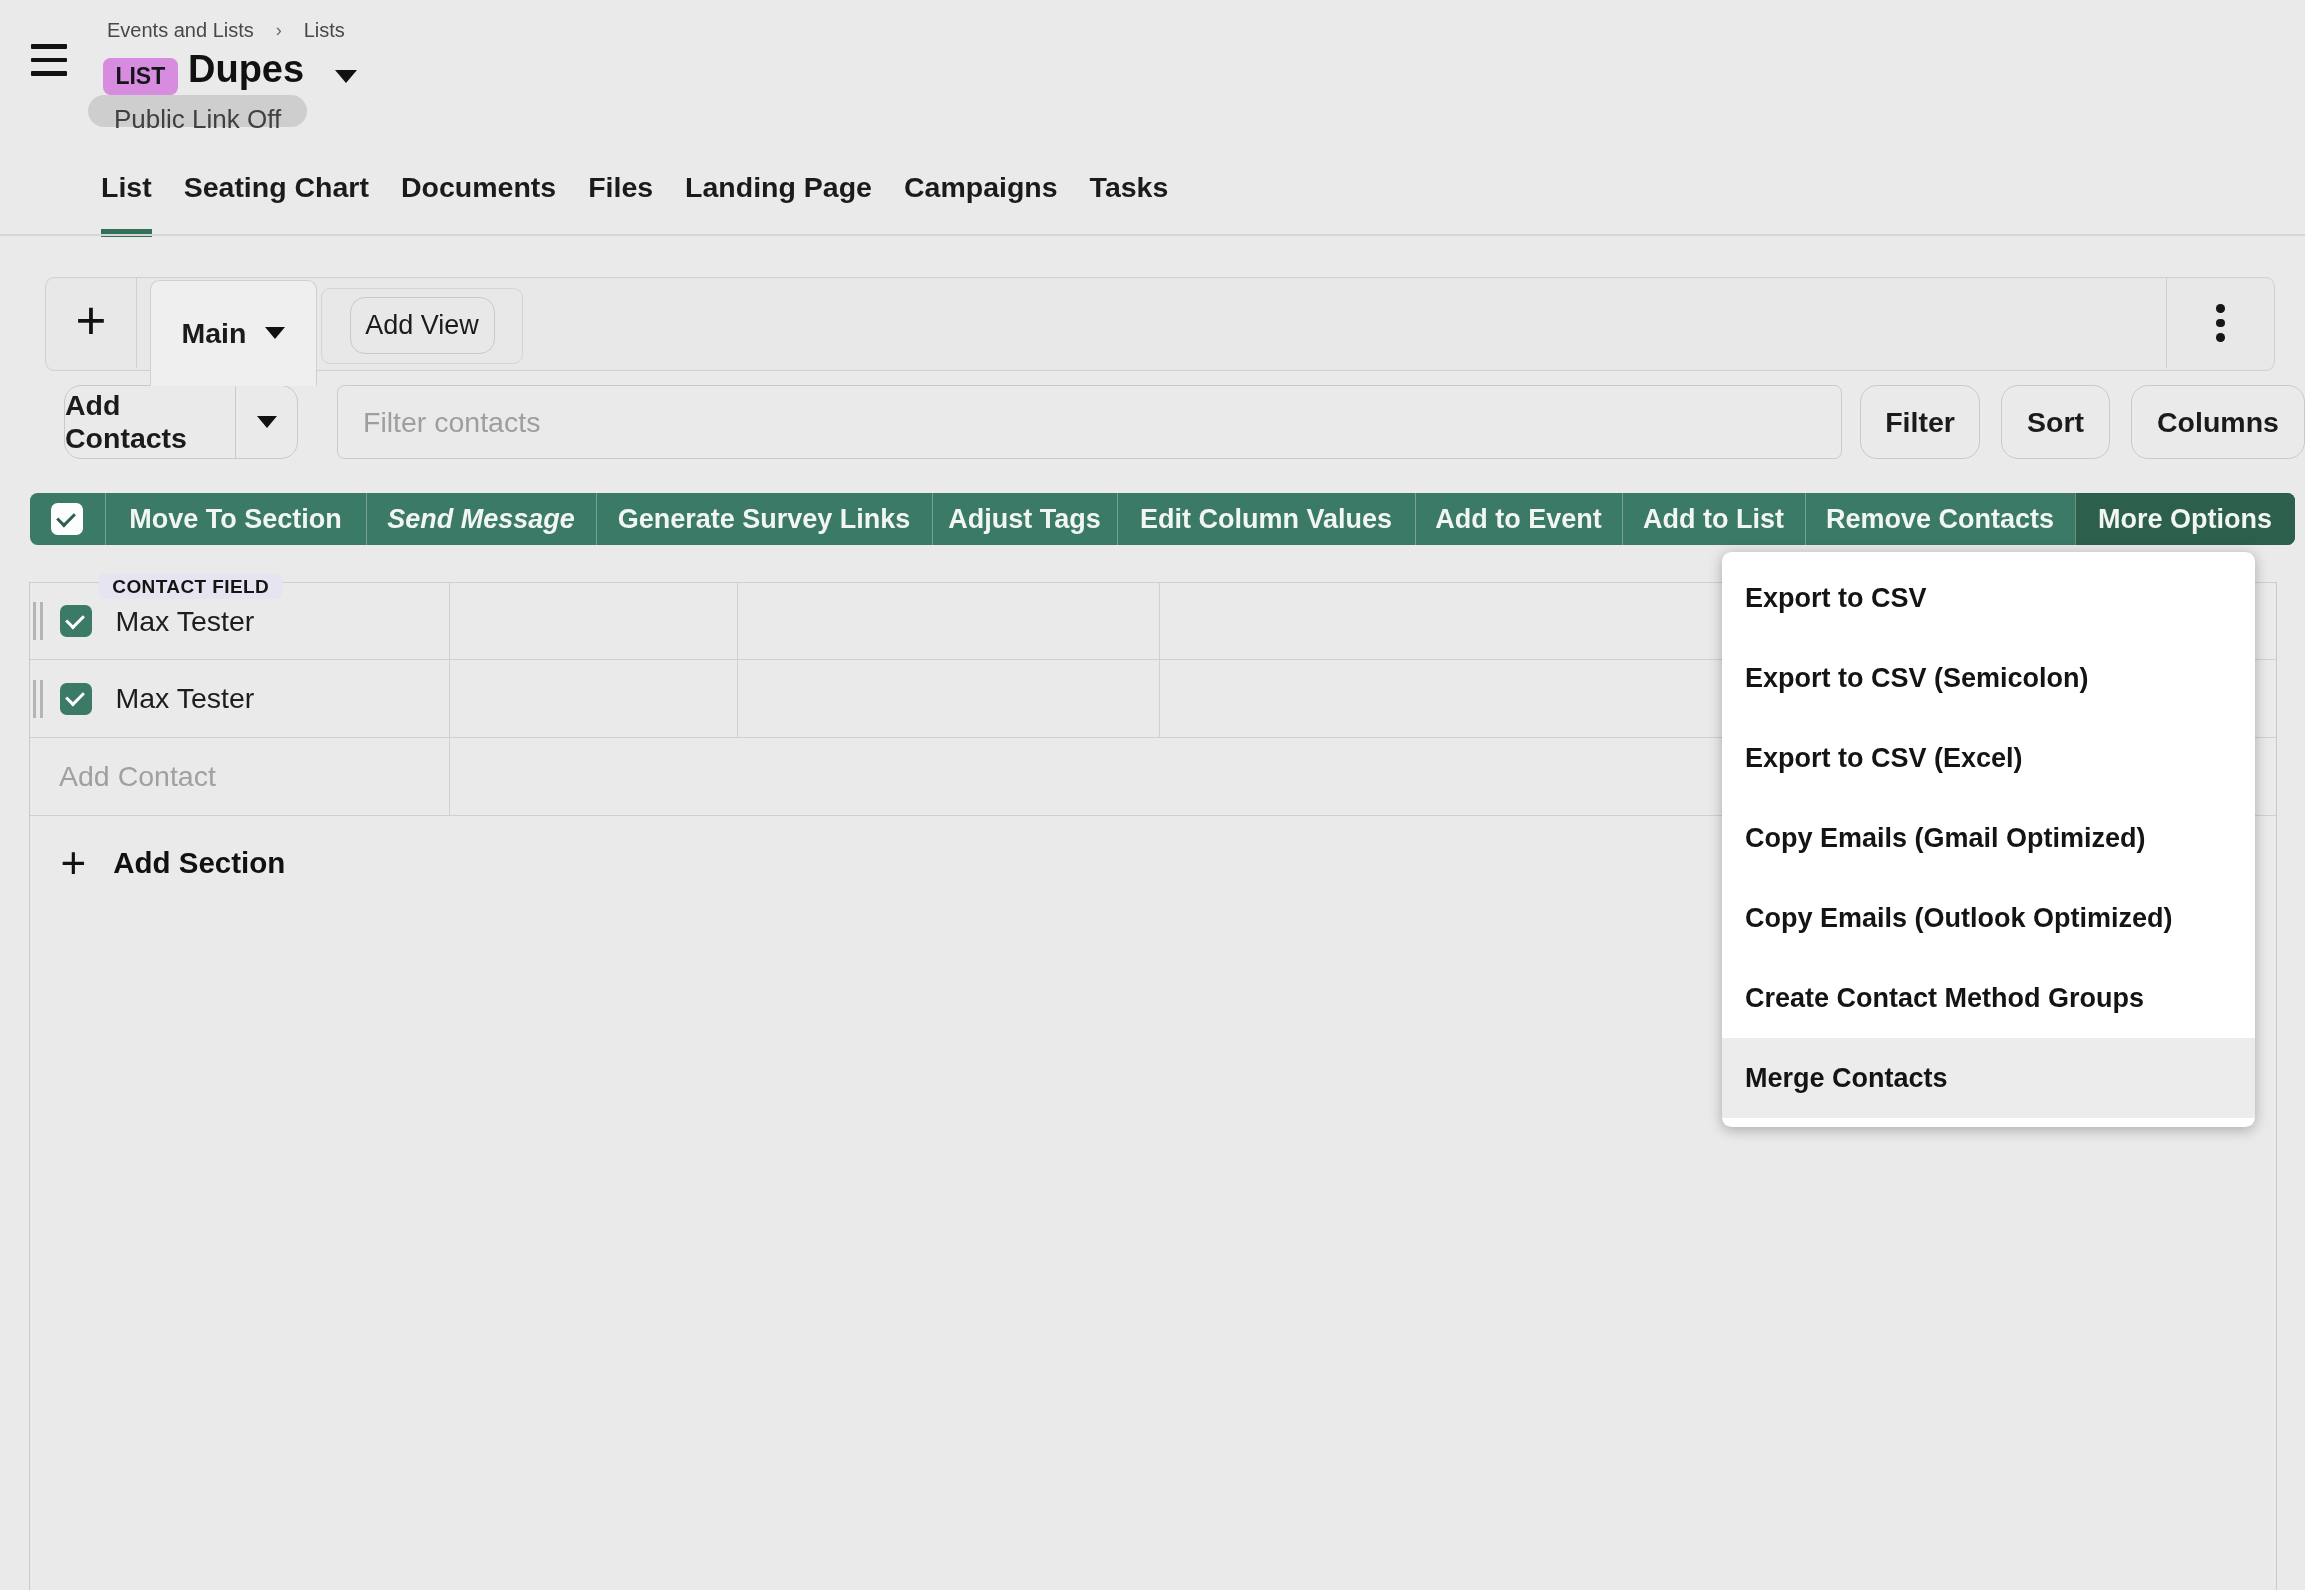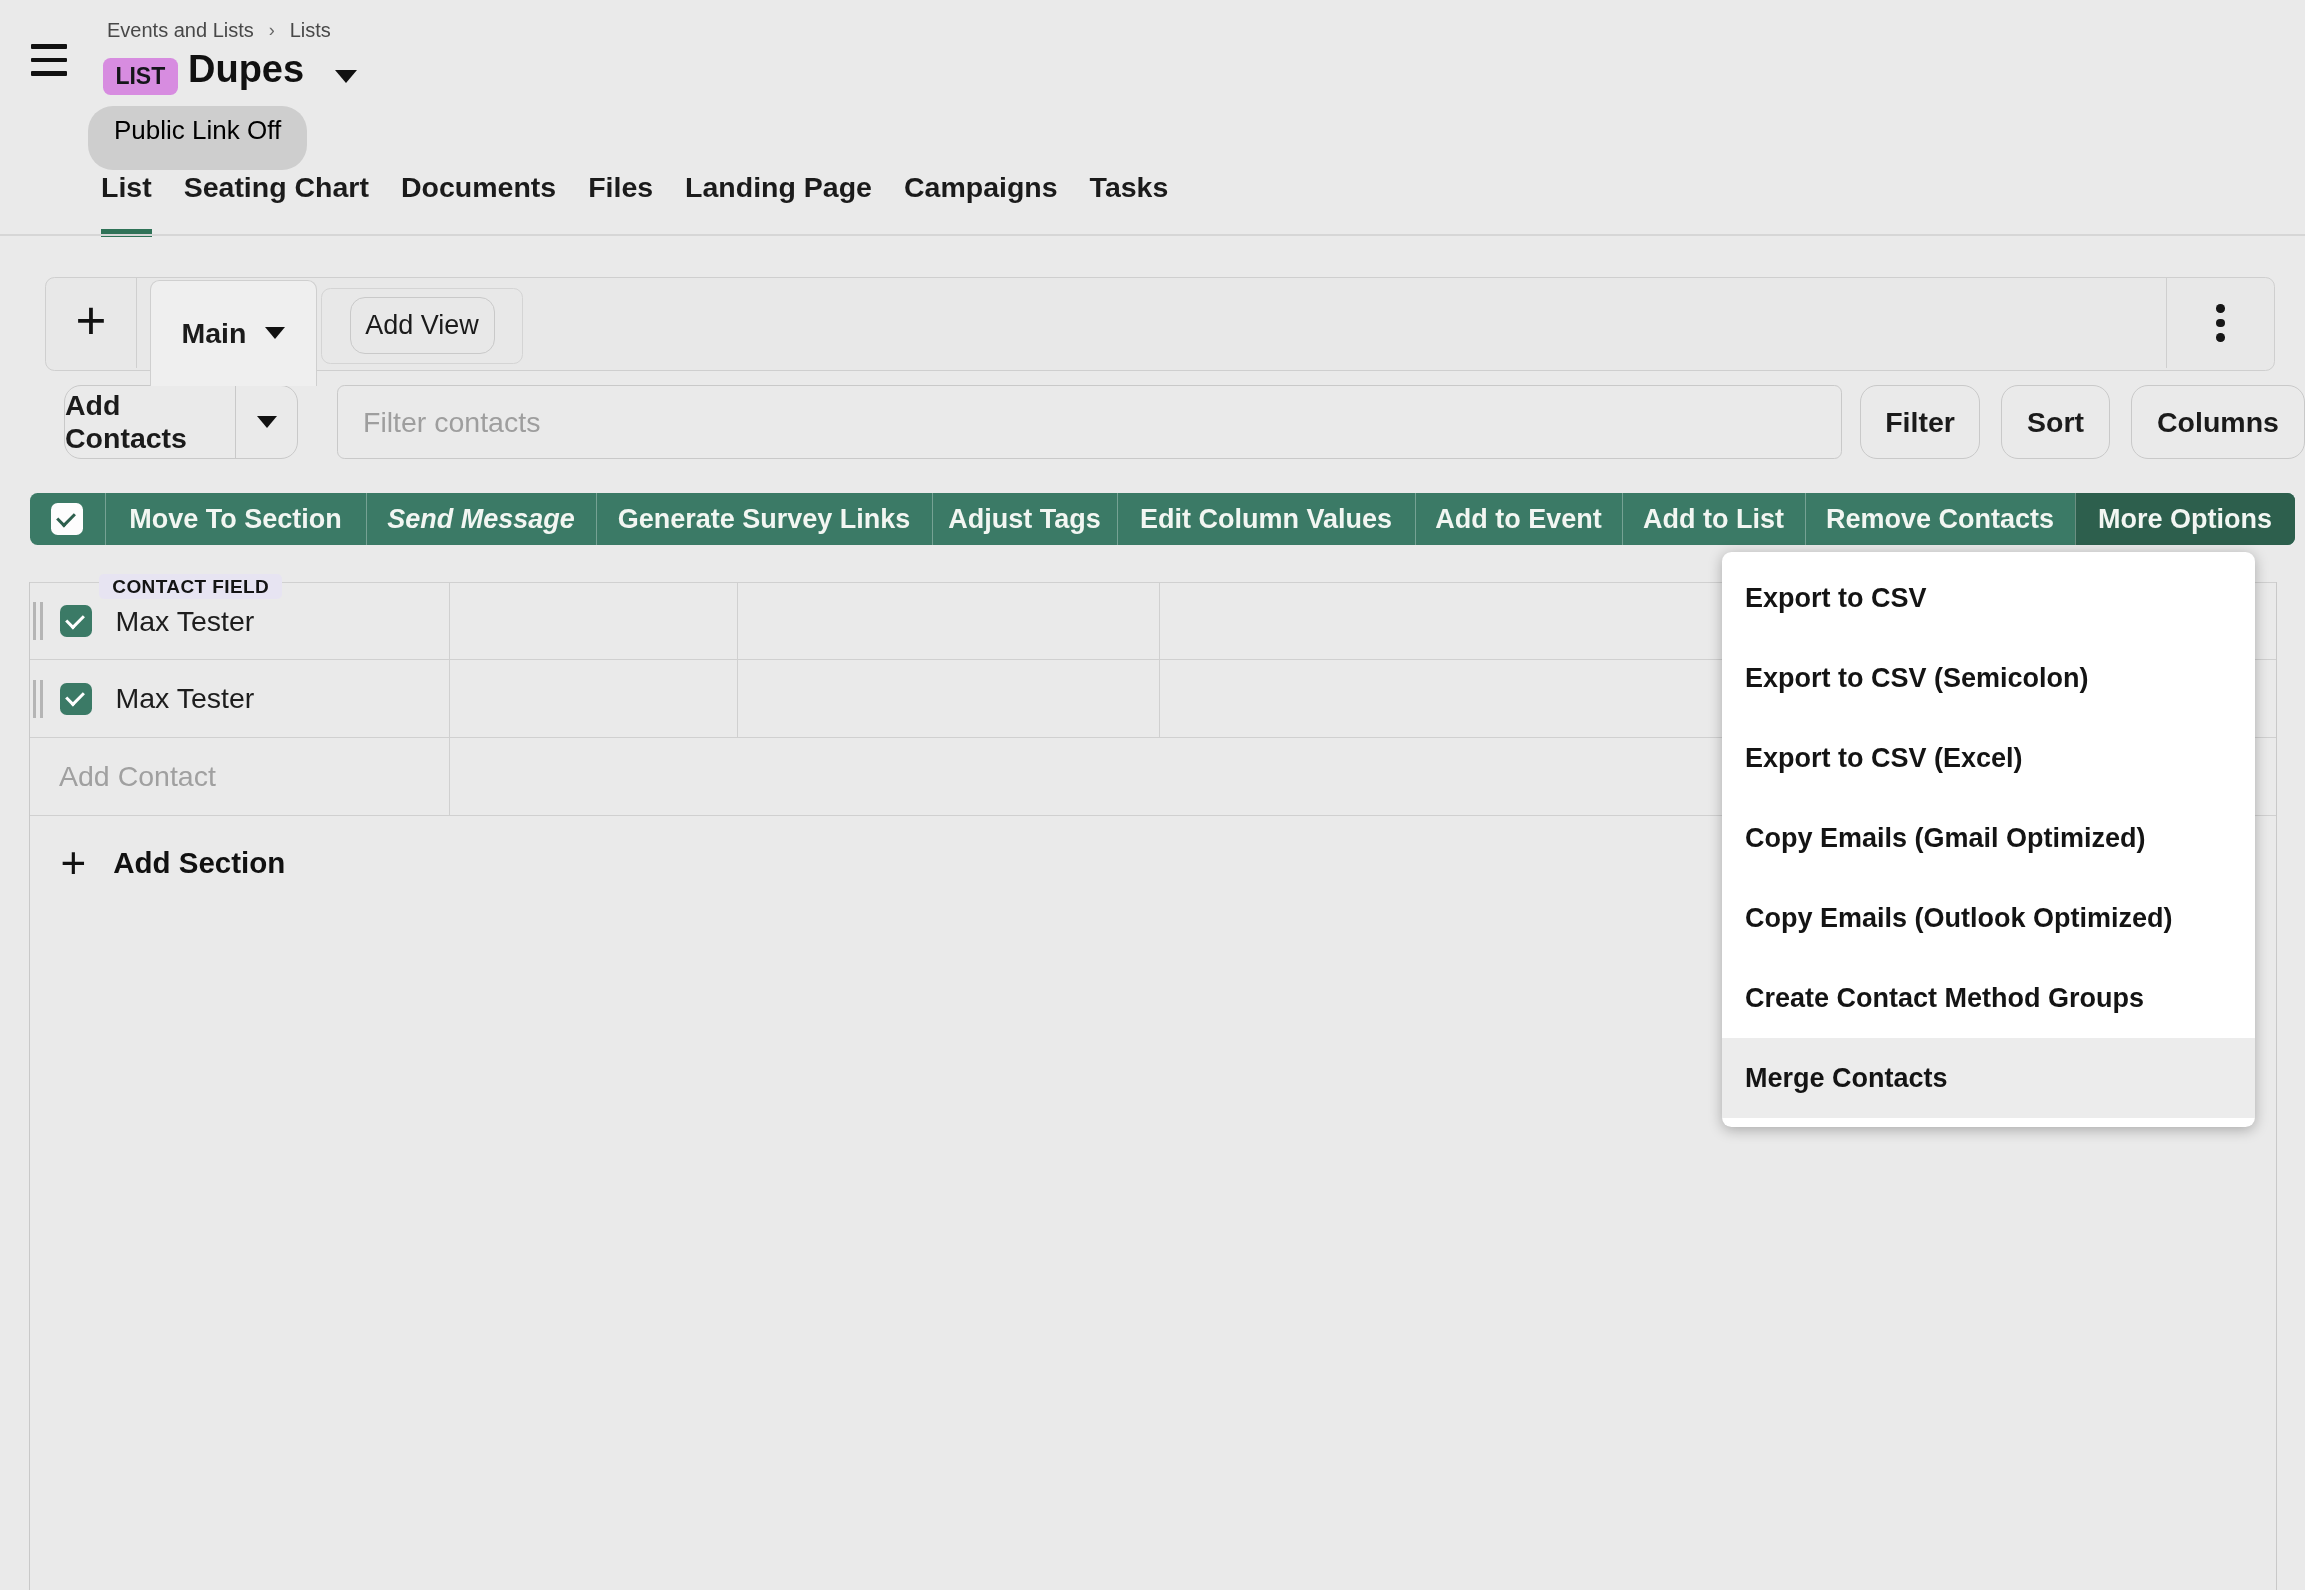--- a/index.html
+++ b/index.html
@@ -7,26 +7,26 @@
     width:2305px;height:1590px;position:relative;overflow:hidden;
     background:#eaeaea;
     font-family:"Liberation Sans","DejaVu Sans",sans-serif;
     color:#1b1b1b;
   }
   .abs{position:absolute;}
 
   
   .hamburger{left:31px;top:44px;width:36px;height:32px;display:flex;flex-direction:column;justify-content:space-between;cursor:pointer;}
   .hamburger span{display:block;height:4.8px;background:#111;border-radius:1px;}
-  .breadcrumb{left:107px;top:19px;font-size:20px;color:#484848;display:flex;gap:15px;align-items:center;}
+  .breadcrumb{left:107px;top:19px;font-size:20px;color:#484848;display:flex;gap:22px;align-items:center;}
   .crumb-sep{font-size:18px;color:#666;}
   .list-badge{left:103px;top:58px;height:37px;line-height:37px;padding:0 12.4px;background:#d78ce0;border-radius:7.6px;font-size:23px;font-weight:bold;color:#15151a;}
   .page-title{left:188px;top:48px;font-size:38px;font-weight:bold;color:#111;}
   .title-caret{left:335px;top:70px;width:0;height:0;border-left:11.4px solid transparent;border-right:11.4px solid transparent;border-top:13.3px solid #111;}
-  .pill{left:88px;top:106px;height:64px;line-height:48px;border-radius:25px;background:#cecece;padding:0 26px;font-size:26px;color:#000000;}
+  .pill{left:88px;top:95px;height:32px;line-height:48px;border-radius:25px;background:#cecece;padding:0 26px;font-size:26px;color:#404040;}
 
   
   .nav-tabs{left:101px;top:171px;display:flex;gap:32px;font-size:28.5px;font-weight:bold;}
   .nav-tab{padding-bottom:25px;border-bottom:8.6px solid transparent;cursor:pointer;}
   .nav-tab.active{border-bottom-color:#2f7257;}
   .page-divider{left:0;top:234px;width:2305px;height:1.9px;background:#d6d6d6;}
 
   
   .view-bar{left:45px;top:277px;width:2230px;height:94px;border:1.9px solid #cfcfcf;border-radius:9.5px;background:#e8e8e8;box-sizing:border-box;}
   .plus-cell{left:0;top:0;width:90px;height:90px;border-right:1.9px solid #cfcfcf;display:flex;align-items:center;justify-content:center;cursor:pointer;}

